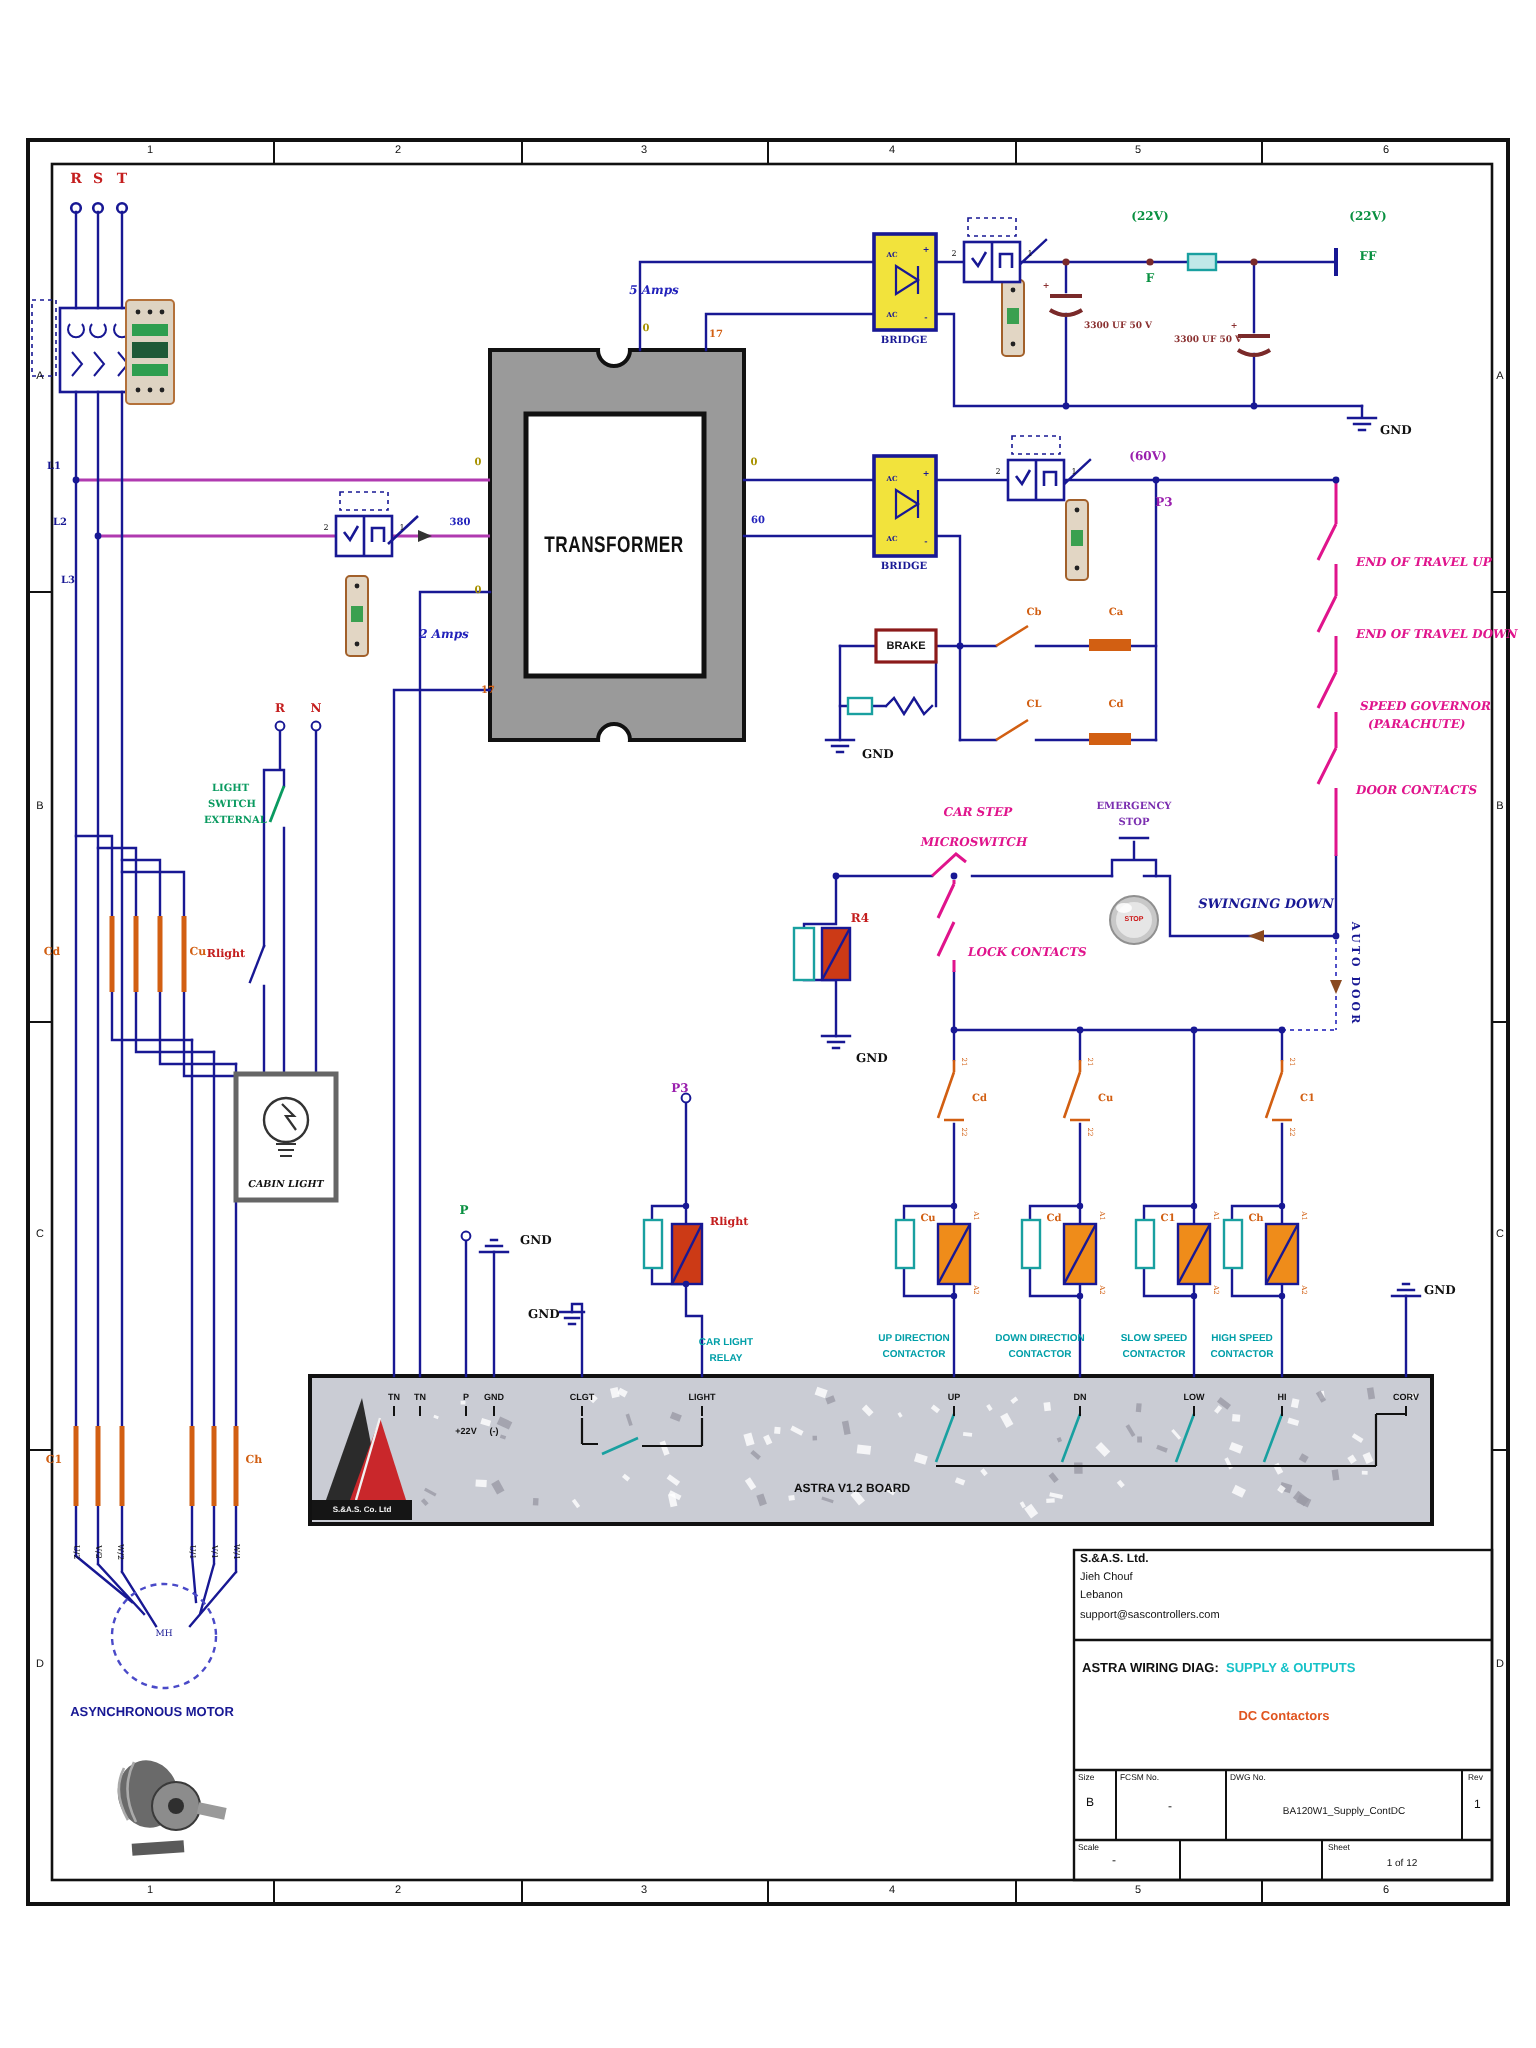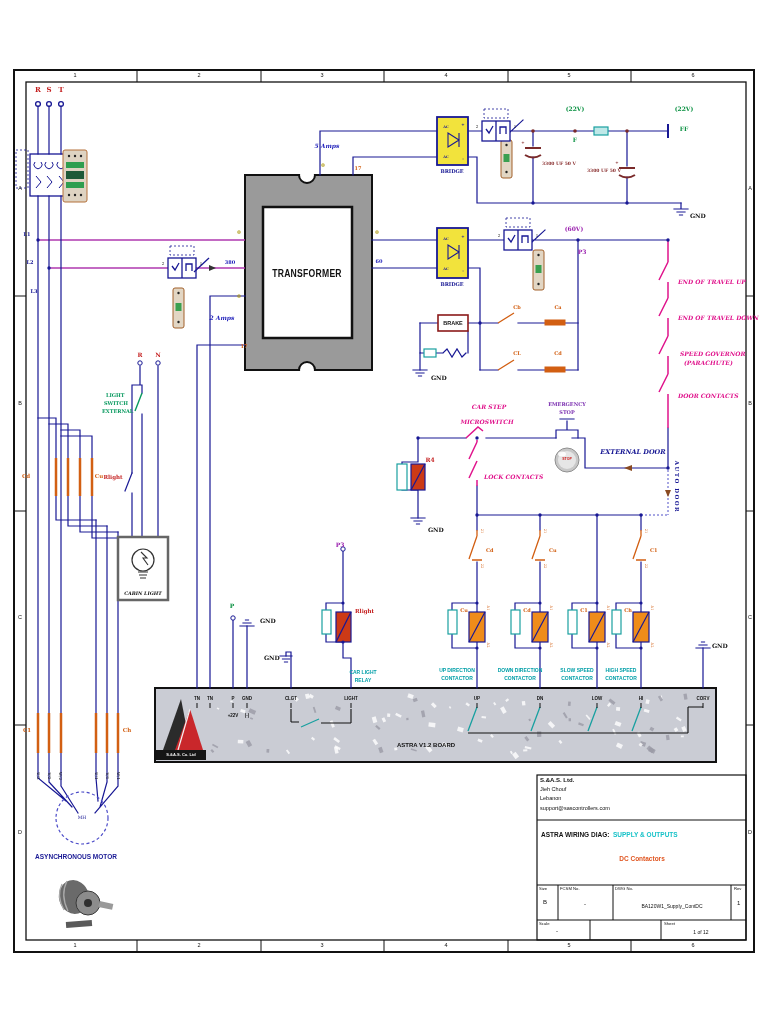--- a/index.html
+++ b/index.html
@@ -470,21 +470,21 @@
       <span class="fl orange b s5" style="left: 558px; top: 353px;">Cd</span>
       <span class="fl mag bi s6 al" style="left: 678px; top: 282px;">END OF TRAVEL UP</span>
       <span class="fl mag bi s6 al" style="left: 678px; top: 318px;">END OF TRAVEL DOWN</span>
       <span class="fl mag bi s6 al" style="left: 680px; top: 354px;">SPEED GOVERNOR</span>
       <span class="fl mag bi s6 al" style="left: 684px; top: 363px;">(PARACHUTE)</span>
       <span class="fl mag bi s6 al" style="left: 678px; top: 396px;">DOOR CONTACTS</span>
       <span class="fl mag bi s6" style="left: 489px; top: 407px;">CAR STEP</span>
       <span class="fl mag bi s6" style="left: 487px; top: 422px;">MICROSWITCH</span>
       <span class="fl purple2 b s5" style="left: 567px; top: 404px;">EMERGENCY</span>
       <span class="fl purple2 b s5" style="left: 567px; top: 412px;">STOP</span>
-      <span class="fl navy bi s65" style="left: 633px; top: 452px;">EXTERNAL DOOR</span>
+      <span class="fl navy bi s65" style="left: 633px; top: 452px;">SWINGING DOWN</span>
       <span class="fl navy b s55 sp" style="left: 676px; top: 487px; transform: translate(-50%, -50%) rotate(90deg);">AUTO  DOOR</span>
       <span class="fl mag bi s6 al" style="left: 484px; top: 477px;">LOCK CONTACTS</span>
       <span class="fl red b s6" style="left: 430px; top: 460px;">R4</span>
       <span class="fl bk b s6 al" style="left: 428px; top: 530px;">GND</span>
       <span class="fl purple b s6" style="left: 340px; top: 545px;">P3</span>
       <span class="fl red b s55 al" style="left: 355px; top: 612px;">Rlight</span>
       <span class="fl teal b s5 sans" style="left: 363px; top: 672px;">CAR LIGHT</span>
       <span class="fl teal b s5 sans" style="left: 363px; top: 680px;">RELAY</span>
       <span class="fl green b s6" style="left: 232px; top: 606px;">P</span>
       <span class="fl bk b s6 al" style="left: 260px; top: 621px;">GND</span>

